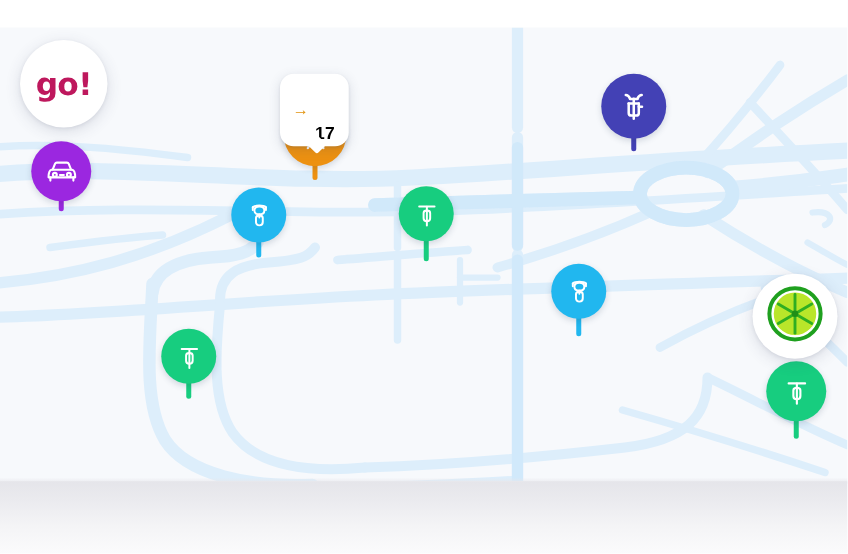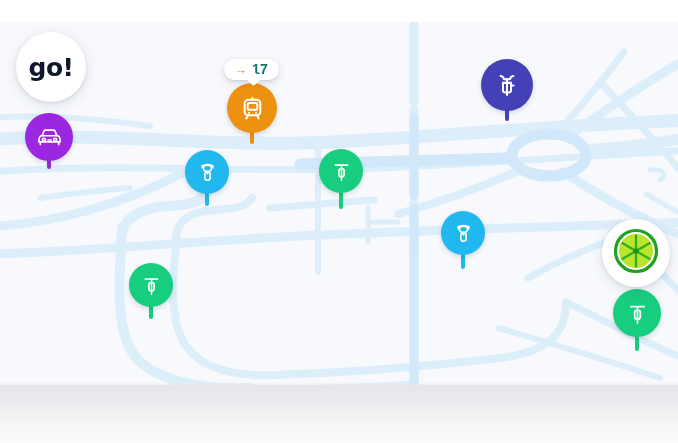--- a/index.html
+++ b/index.html
@@ -257,25 +257,25 @@
     <path stroke="#ffffff" fill="none" stroke-width="1.75" stroke-linecap="round" stroke-linejoin="round" d="M13.1 14.8 C13.1 13.3 14.4 12.6 16 12.6 C17.6 12.6 18.9 13.3 18.9 14.8 L18.9 19.4 C18.9 21.2 17.6 22.1 16 22.1 C14.4 22.1 13.1 21.2 13.1 19.4 Z"></path>
   </svg>
           </span>
         </div>
       </div>
     </div>
 
   <div id="route-tooltip" style="left: 224px; top: 59px;">
     <div class="tip-notch" style="left: 24px; bottom: -4px;"></div>
     <span class="arrow-glyph" style="color: rgb(226, 147, 15);">→</span>
-    <span class="route-num" style="color: #0f766e;">17</span>
+    <span class="route-num" style="color: #000000; margin-top: 37px;">17</span>
   </div>
 
   <div class="chip" id="go-badge" style="left: 16px; top: 32px; width: 70px; height: 70px;">
-    <span id="go-logo-text" style="color: #0f172a;">go!</span>
+    <span id="go-logo-text" style="color: #be185d;">go!</span>
   </div>
 
   <div class="chip" id="lime-badge" style="left: 602px; top: 219px; width: 68px; height: 68px;">
     <span>
       <svg width="46" height="46" viewBox="0 0 46 46">
         <circle cx="23" cy="23" r="20.5" fill="none" stroke="#1fa01f" stroke-width="3.2"></circle>
         <circle cx="23" cy="23" r="17" fill="#b9e62a"></circle>
         <g stroke="#2fae22" stroke-width="2.3" stroke-linecap="round">
           <line x1="23" y1="23" x2="23" y2="7.5"></line>
           <line x1="23" y1="23" x2="36.4" y2="15.2"></line>

